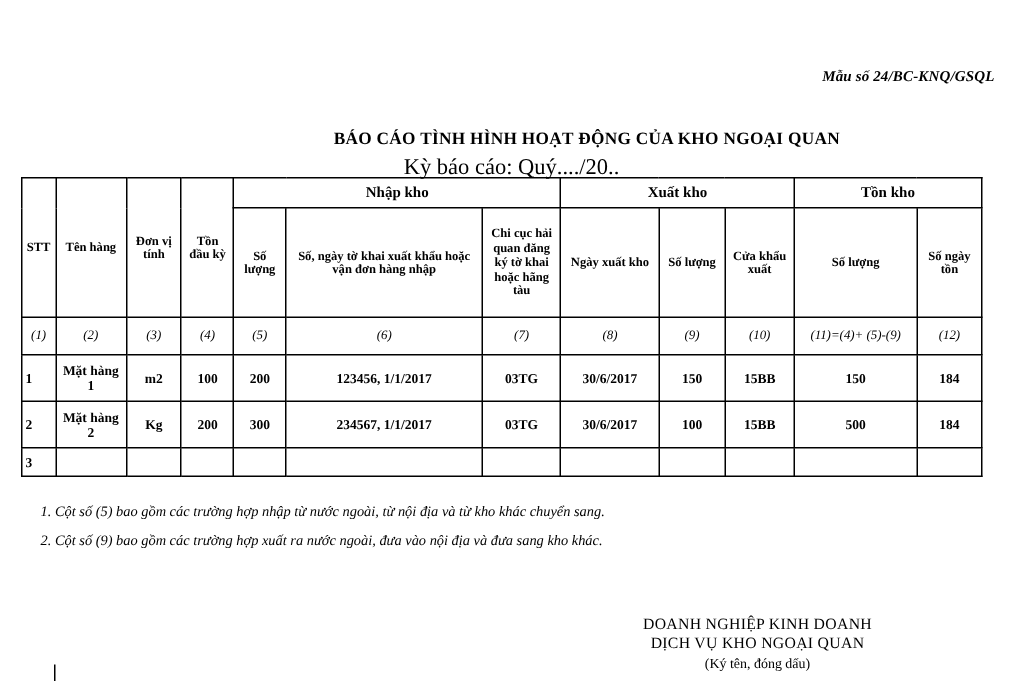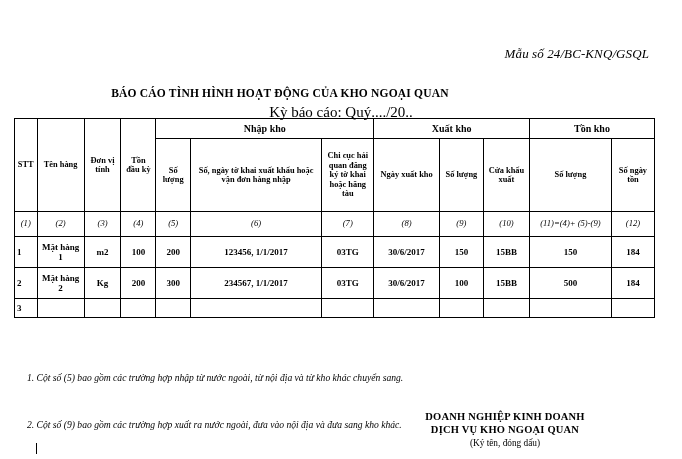--- a/index.html
+++ b/index.html
@@ -19,44 +19,44 @@
   .page {
     position: relative;
     width: 682px;
     height: 459px;
   }
 
   
   .form-code {
     position: absolute;
     top: 46px;
-    right: 33px;
-    font-size: 13px;
-    font-style: italic;
-    font-weight: normal;
+    right: 19px;
+    font-size: 10px;
+    font-style: italic;
+    font-weight: bold;
     letter-spacing: 0.1px;
     white-space: nowrap;
   }
 
   .warehouse-name {
     position: absolute;
     top: 70px;
     left: 36px;
     font-size: 10.5px;
     font-weight: bold;
     letter-spacing: 0.2px;
     white-space: nowrap;
   }
 
   .report-title {
     position: absolute;
     top: 87px;
     left: 0;
     width: 560px;
-    text-align: center;
+    text-align: right;
     font-size: 11.5px;
     font-weight: bold;
     letter-spacing: 0.2px;
   }
 
   .report-period {
     position: absolute;
     top: 104px;
     left: 0;
     width: 682px;
@@ -122,35 +122,34 @@
     font-size: 9.6px;
     font-style: italic;
     font-weight: bold;
     margin-bottom: 7px;
   }
   .note-line {
     font-size: 9.6px;
     font-style: italic;
     margin-bottom: 8px;
     white-space: nowrap;
-    margin-top: 36px;
   }
 
   
   .signature {
     position: absolute;
     top: 411px;
     left: 350px;
     width: 310px;
     text-align: center;
   }
   .sig-line1,
   .sig-line2 {
     font-size: 10.5px;
-    font-weight: bold;
+    font-weight: normal;
     letter-spacing: 0.2px;
     line-height: 1.22;
   }
   .sig-note {
     font-size: 9.3px;
     margin-top: 1px;
   }
 
   .page-tick {
     position: absolute;

